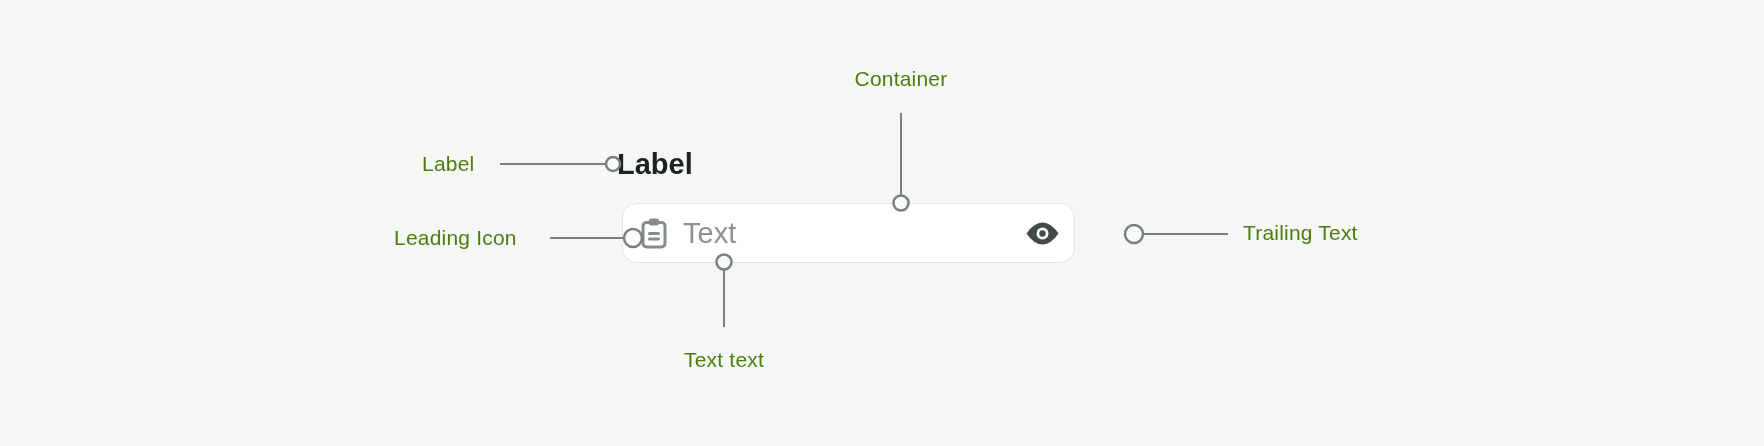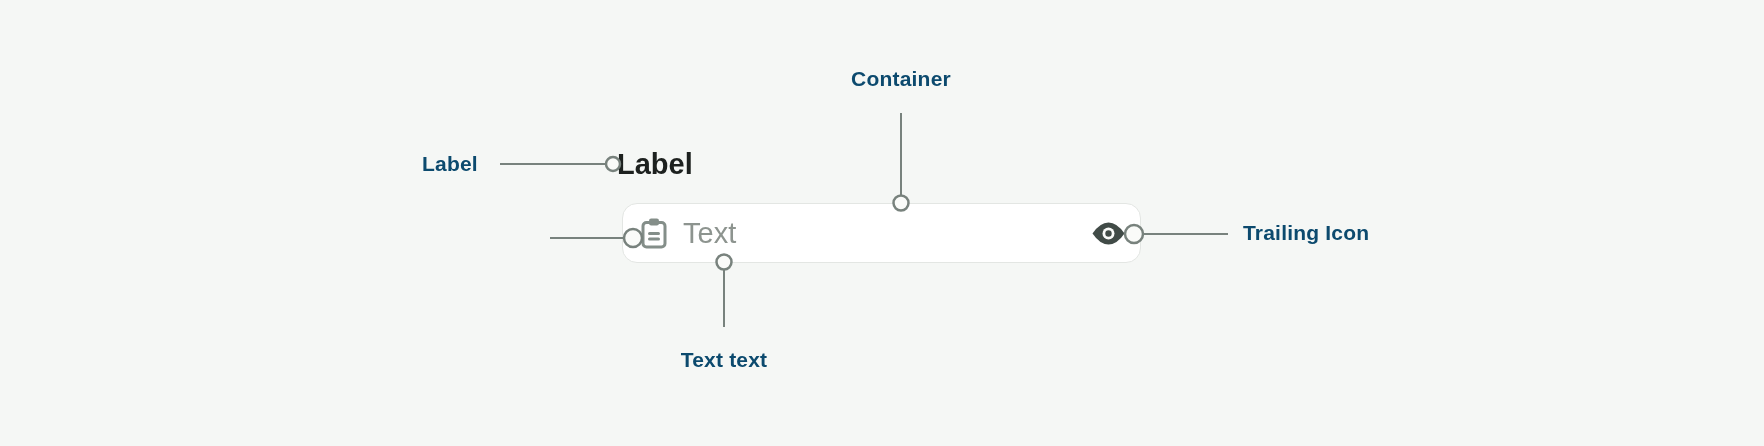--- a/index.html
+++ b/index.html
@@ -8,23 +8,23 @@
     position: relative;
     width: 1764px;
     height: 446px;
     background: #f5f7f5;
     font-family: "Liberation Sans", sans-serif;
     overflow: hidden;
   }
   
   .ann {
     position: absolute;
-    color: #0c4a6e;
+    color: #4d7c0f;
     font-size: 21px;
-    font-weight: 700;
+    font-weight: 400;
     line-height: 24px;
     white-space: nowrap;
     letter-spacing: 0.2px;
   }
   .ann-label    { left: 422px; top: 152px; }
   .ann-leading  { left: 394px; top: 226px; }
   .ann-container{ left: 901px; top: 67px;  transform: translateX(-50%); }
   .ann-trailing { left: 1243px; top: 221px; }
   .ann-input    { left: 724px; top: 348px; transform: translateX(-50%); }
 
@@ -34,21 +34,21 @@
     left: 617px; top: 148px;
     font-size: 29px;
     font-weight: 700;
     line-height: 32px;
     color: #1d211f;
     white-space: nowrap;
   }
   .input-container {
     position: absolute;
     left: 622px; top: 203px;
-    width: 519px; height: 60px;
+    width: 453px; height: 60px;
     background: #ffffff;
     border: 1.5px solid #e3e6e3;
     border-radius: 15px;
     display: flex;
     align-items: center;
     padding: 0 15px 0 17px;
   }
   .leading-icon { flex: 0 0 auto; display: block; }
   .text-input {
     flex: 1 1 auto;
@@ -73,21 +73,22 @@
     z-index: 5;
   }
 </style>
 </head>
 <body>
 
 <div class="stage">
 
   <div class="ann ann-label">Label</div>
   <div class="ann ann-container">Container</div>
-  <div class="ann ann-trailing">Trailing Icon</div>
+  <div class="ann ann-leading">Leading Icon</div>
+  <div class="ann ann-trailing">Trailing Text</div>
   <div class="ann ann-input">Text text</div>
 
   <div class="field-label">Label</div>
 
   <div class="input-container">
     <svg class="leading-icon" width="28" height="32" viewBox="0 0 28 32" aria-hidden="true">
       <rect x="3" y="5.5" width="22" height="24.5" rx="3.5" fill="none" stroke="#848e89" stroke-width="3"></rect>
       <rect x="9" y="1.5" width="10" height="7" rx="2.2" fill="#848e89"></rect>
       <line x1="9.5" y1="16.5" x2="18.5" y2="16.5" stroke="#848e89" stroke-width="3" stroke-linecap="round"></line>
       <line x1="9.5" y1="22" x2="18.5" y2="22" stroke="#848e89" stroke-width="3" stroke-linecap="round"></line>

